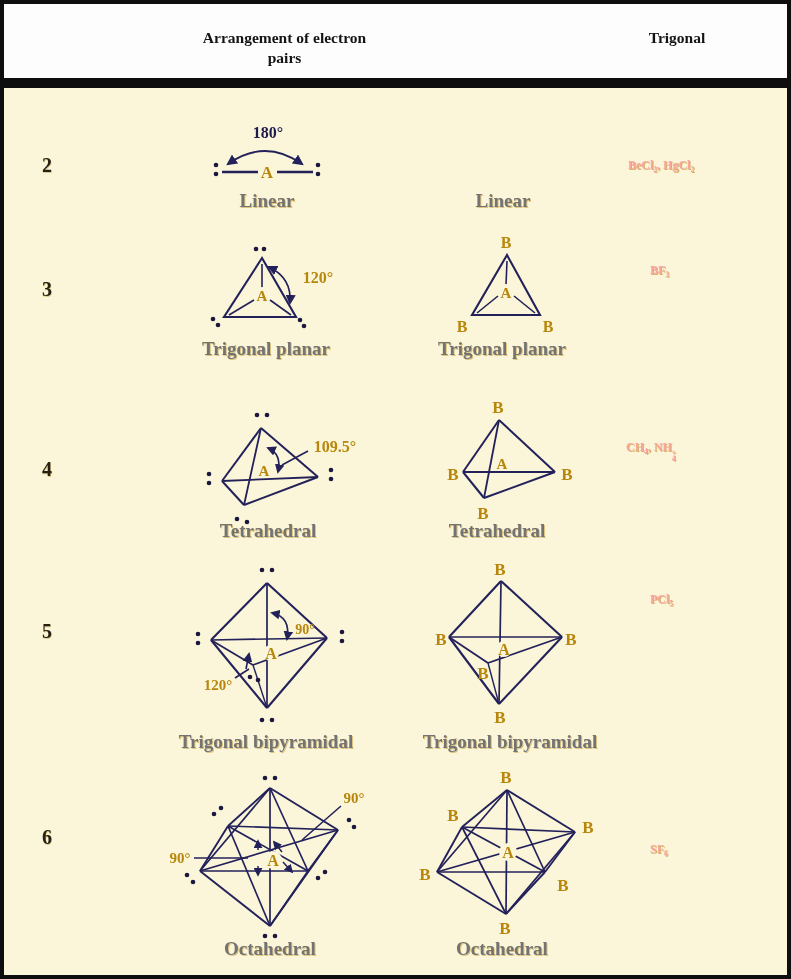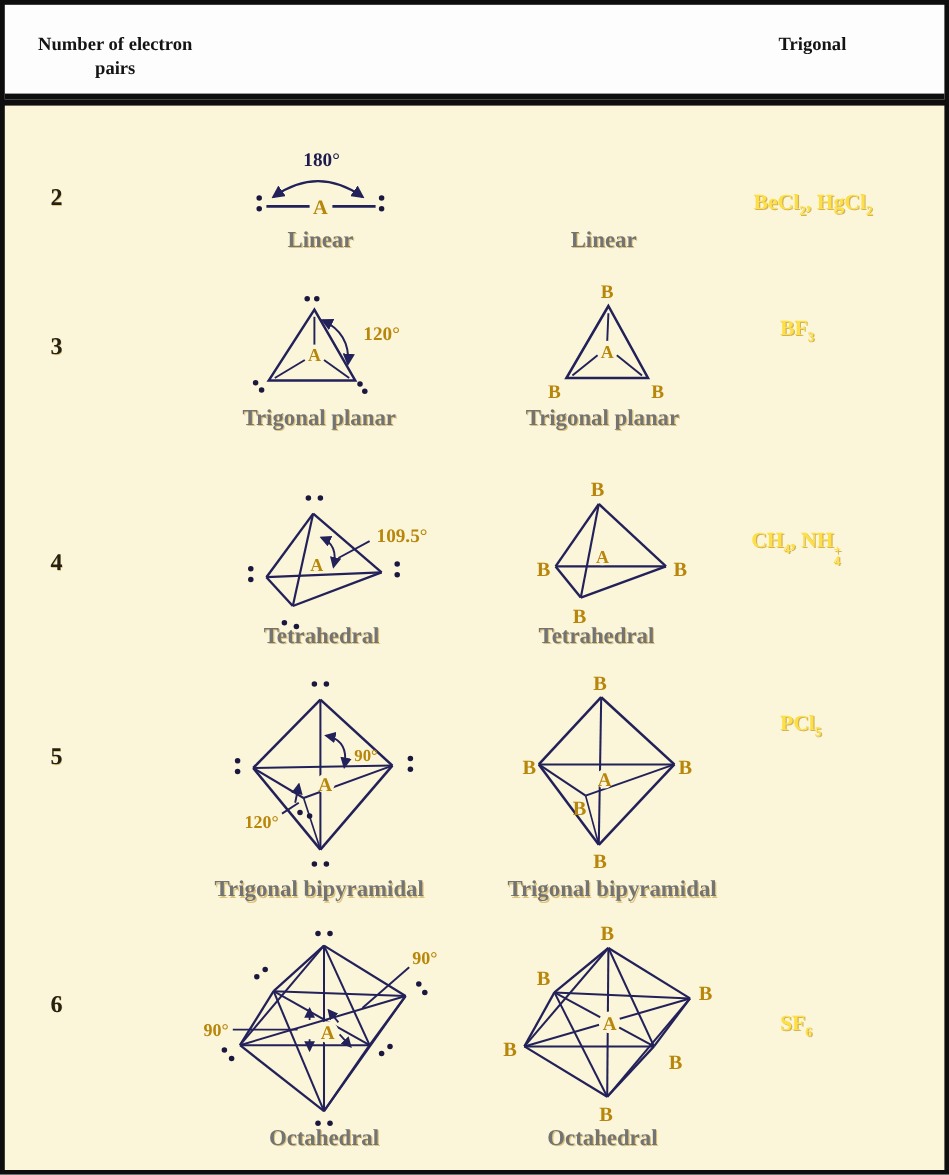--- a/index.html
+++ b/index.html
@@ -23,21 +23,21 @@
   .abs{position:absolute;}
   .num{
     width:40px;text-align:center;font-weight:bold;font-size:20px;color:#262015;
     text-shadow:0.5px 0.5px 0 rgba(184,134,11,.4);
   }
   .lbl{
     width:200px;text-align:center;font-weight:bold;font-size:19px;color:#737373;
     text-shadow:1px 1px 0 rgba(184,134,11,.45);white-space:nowrap;
   }
   .ex{
-    font-weight:bold;font-size:18px;color:#fde047;white-space:nowrap;
+    font-weight:bold;font-size:12px;color:#fca5a5;white-space:nowrap;
     text-shadow:1px 1px 0 rgba(184,134,11,.6);
   }
   .ex .sb{font-size:.62em;vertical-align:-0.45em;}
   .ex .ss{display:inline-flex;flex-direction:column;align-items:flex-start;
     font-size:.62em;line-height:.85;vertical-align:-0.5em;}
   .bab{
     font-weight:bold;font-size:19px;color:#2a2445;white-space:nowrap;
     text-align:center;text-shadow:1px 1px 0 rgba(184,134,11,.55);
   }
   .bab .dash{color:#23215a;margin:0 2px;}
@@ -56,21 +56,21 @@
   <defs>
     <marker id="ah" viewBox="0 0 10 10" refX="8" refY="5" markerWidth="6" markerHeight="6" orient="auto-start-reverse">
       <path d="M0,0 L10,5 L0,10 z" fill="#23215a"></path>
     </marker>
   </defs>
 </svg>
 
 <div id="frame">
 
   <div id="header">
-    <div class="hcol" style="left:12px;width:160px;">Number of electron pairs</div>
+    <div class="hcol" style="left:183px;width:195px;">Arrangement of electron pairs</div>
     <div class="hcol" style="left:598px;width:150px;">Trigonal</div>
   </div>
 
   <div id="body"></div>
 
   <div class="abs num" style="left:27px;top:154px;">2</div>
 
   <svg class="abs" style="left:205px;top:122px;" width="130" height="72">
     <text class="ang-n" x="63" y="16" font-size="16" text-anchor="middle">180°</text>
     <g>

